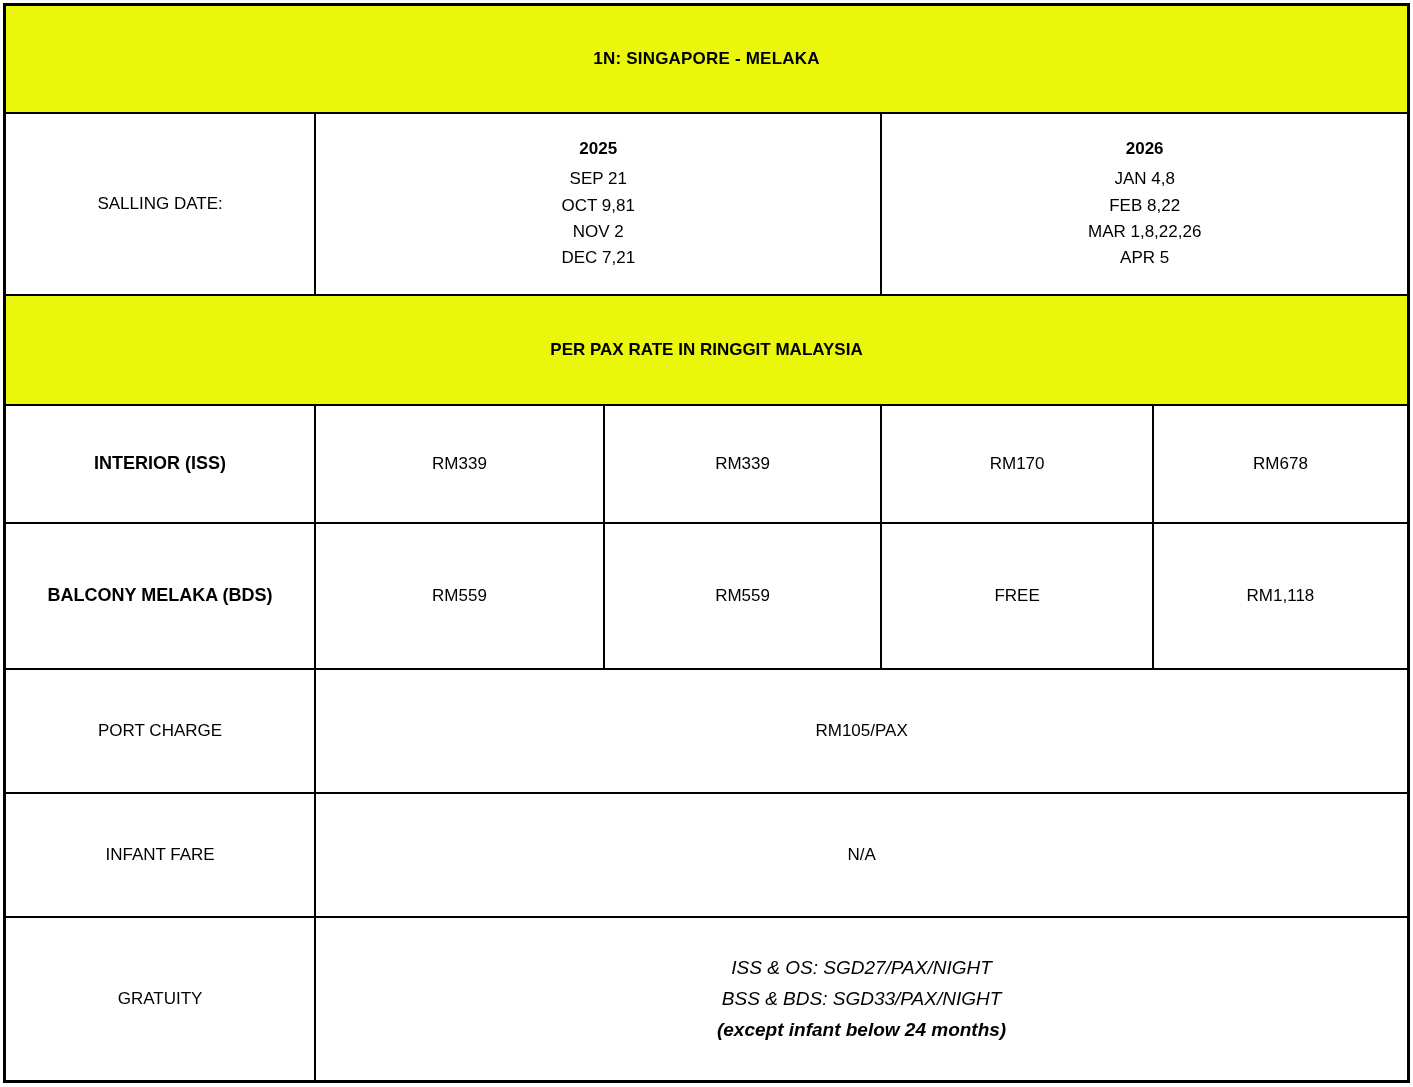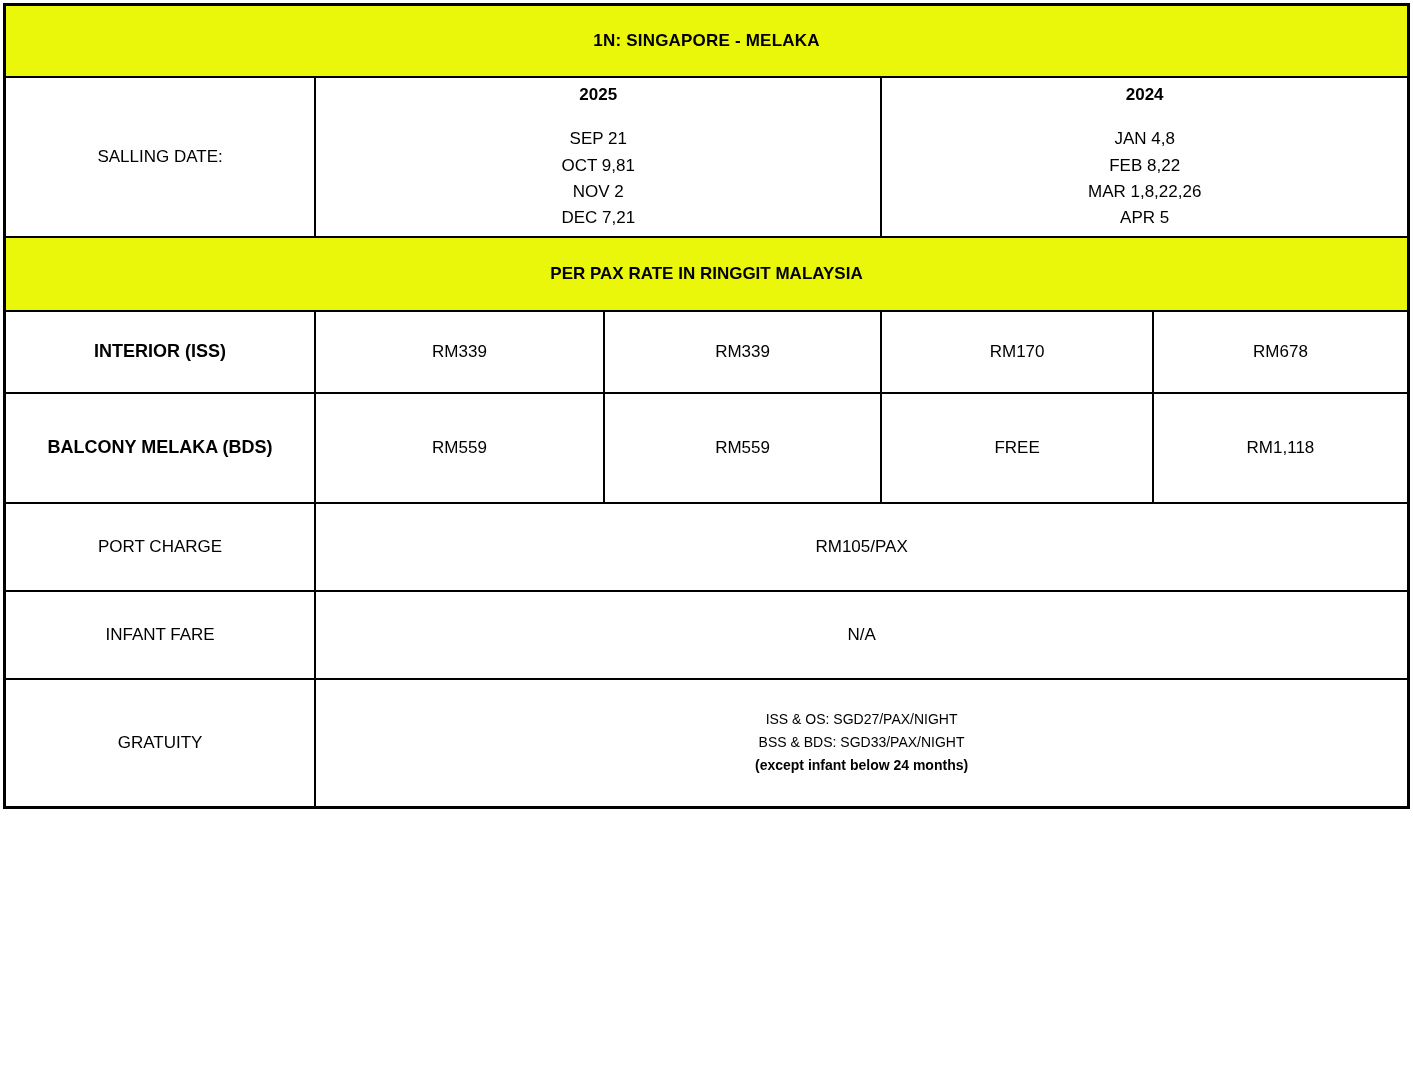--- a/index.html
+++ b/index.html
@@ -21,21 +21,21 @@
   }
   table.rate-table {
     border-collapse: collapse;
     table-layout: fixed;
     width: 1407px;
     margin: 3px;
     border: 3px solid #000;
   }
   table.rate-table td {
     border: 2px solid #000;
-    padding: 4px 4px;
+    padding: 22px 4px;
     text-align: center;
     vertical-align: middle;
     font-size: 17px;
     color: #000;
     background: #ffffff;
   }
   .yellow {
     background: #eaf70a !important;
     font-weight: bold;
   }
@@ -49,21 +49,21 @@
     font-size: 18px;
   }
   .dates-cell {
     line-height: 1.55;
     font-size: 17px;
     padding: 10px 4px;
   }
   .dates-year {
     font-weight: bold;
     display: block;
-    margin-bottom: 18px;
+    margin-bottom: 4px;
   }
   .section-row td {
     height: 64px;
     font-size: 18px;
   }
   .header-row td {
     height: 72px;
     font-weight: bold;
     font-size: 17px;
   }
@@ -82,21 +82,22 @@
     height: 100px;
   }
   .charge-row td {
     height: 78px;
   }
   .gratuity-row td {
     height: 118px;
   }
   .gratuity-lines {
     line-height: 1.65;
-    font-size: 14px;
+    font-size: 19px;
+    font-style: italic;
   }
   .gratuity-lines .bold {
     font-weight: bold;
   }
   .col-1 { width: 310px; }
   .col-2 { width: 288px; }
   .col-3 { width: 277px; }
   .col-4 { width: 271px; }
   .col-5 { width: 255px; }
 </style>
@@ -120,21 +121,21 @@
       <tr>
         <td class="label-cell">SALLING DATE:</td>
         <td class="dates-cell" colspan="2">
           <span class="dates-year">2025</span>
           <span>SEP 21</span><br>
           <span>OCT 9,81</span><br>
           <span>NOV 2</span><br>
           <span>DEC 7,21</span>
         </td>
         <td class="dates-cell" colspan="2">
-          <span class="dates-year">2024</span>
+          <span class="dates-year">2026</span>
           <span>JAN 4,8</span><br>
           <span>FEB 8,22</span><br>
           <span>MAR 1,8,22,26</span><br>
           <span>APR 5</span>
         </td>
       </tr>
 
       <tr class="section-row">
         <td class="yellow" colspan="5">PER PAX RATE IN RINGGIT MALAYSIA</td>
       </tr>

